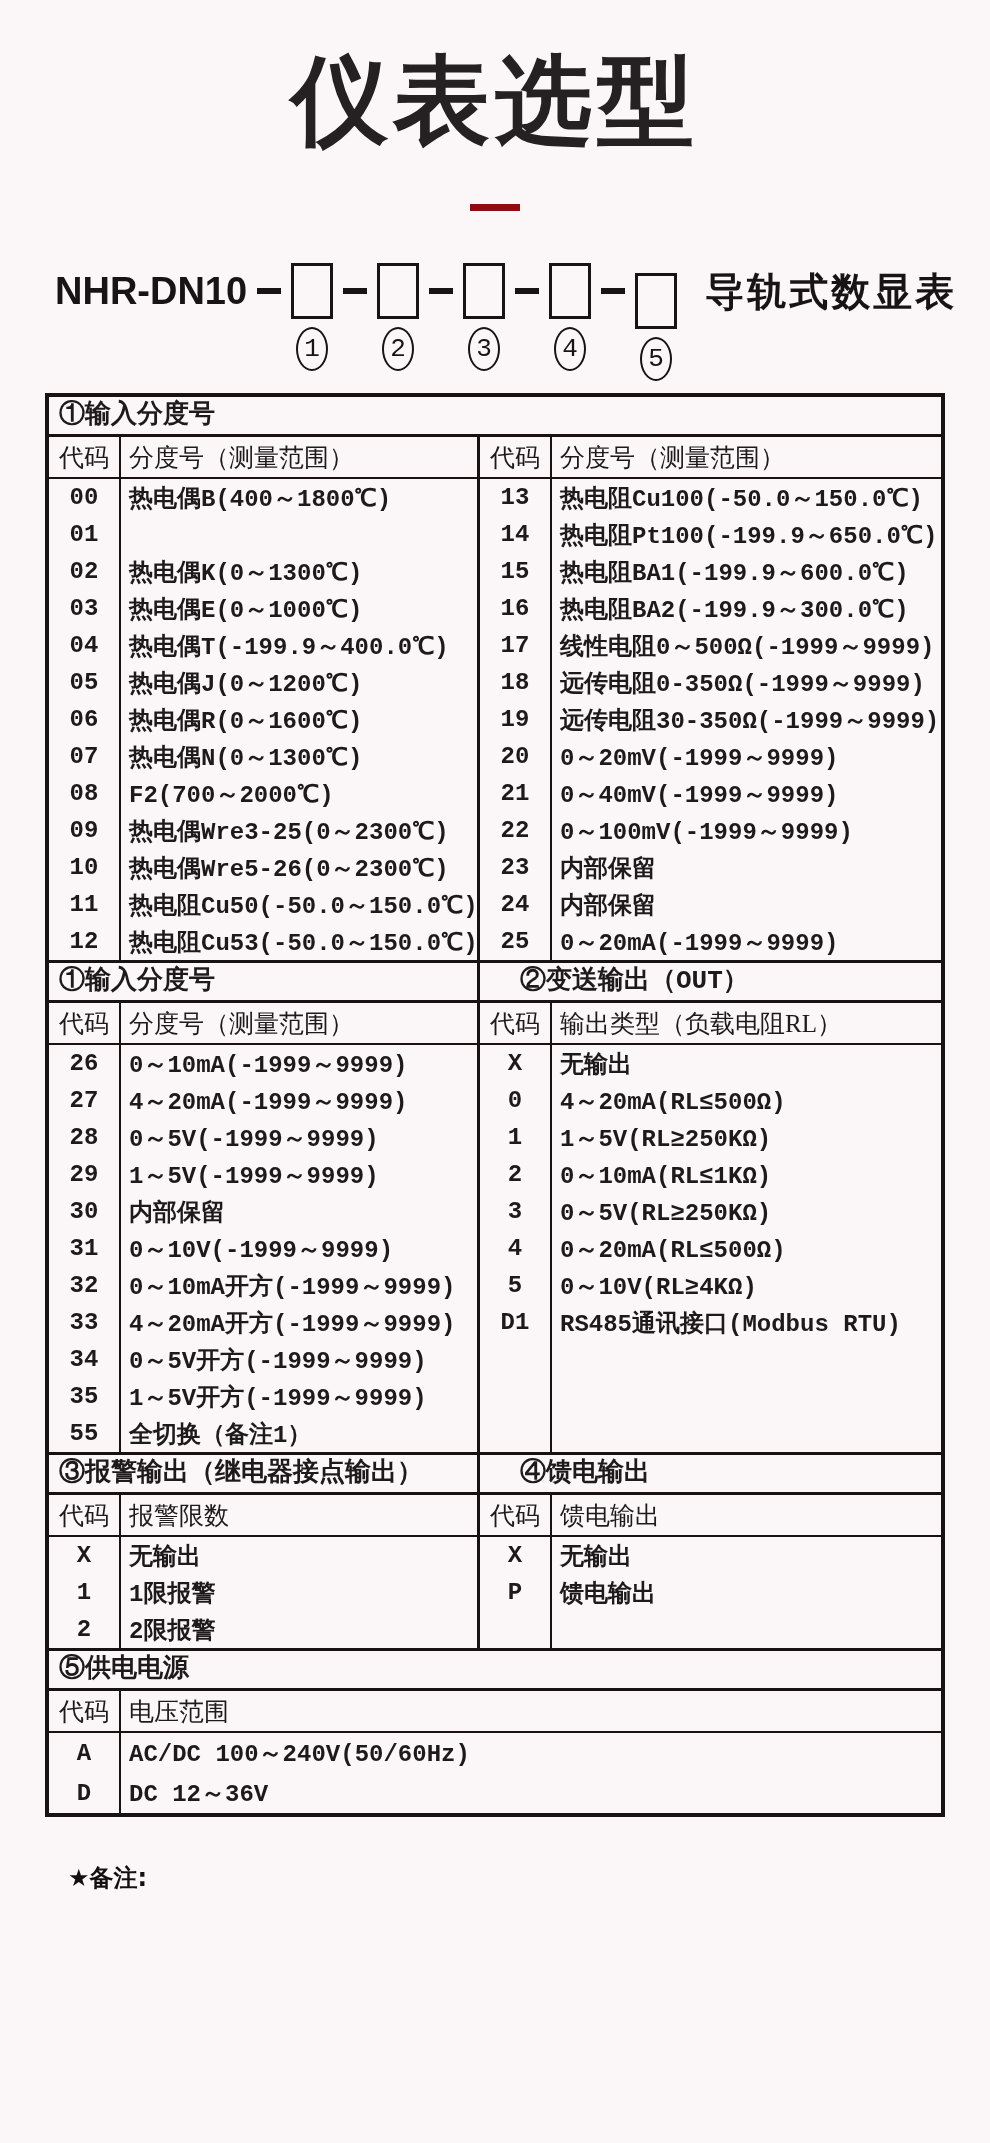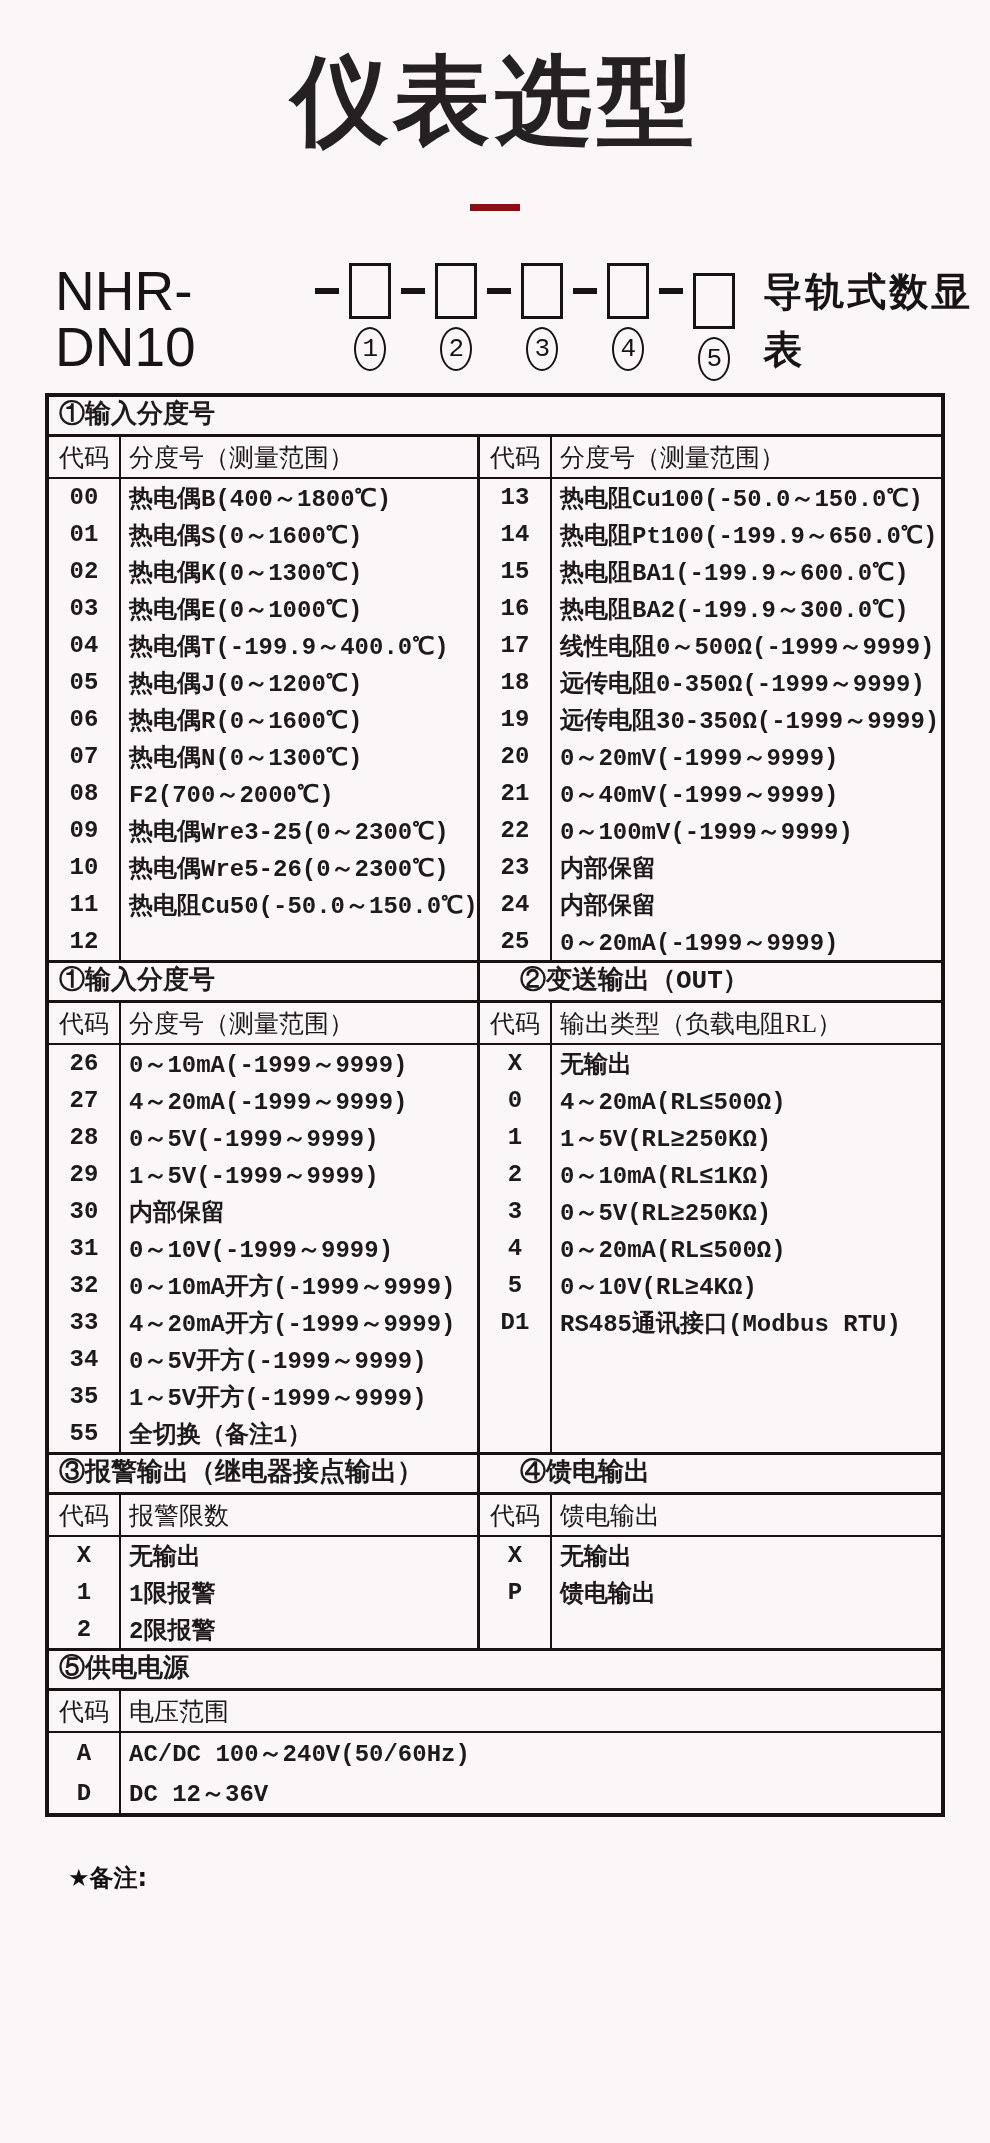--- a/index.html
+++ b/index.html
@@ -20,21 +20,21 @@
     width:50px;height:7px;background:#8e0d10;
     margin:55px auto 0 auto;
   }
   
   .model-line{
     display:flex;align-items:flex-start;
     margin:52px 0 0 55px;
   }
   .model-prefix{
     font-family:"Liberation Sans",sans-serif;
-    font-weight:400;font-size:55px;line-height:56px;
+    font-weight:700;font-size:38px;line-height:56px;
     letter-spacing:0px;color:#181314;
   }
   .mdash{
     width:24px;height:6px;background:#181314;
     margin:25px 10px 0 10px;flex:0 0 auto;
   }
   .slot{display:flex;flex-direction:column;align-items:center;flex:0 0 auto;}
   .slot-box{
     width:36px;height:50px;border:3px solid #181314;
     background:transparent;display:block;
@@ -139,21 +139,20 @@
           <span class="code">代码</span>
           <span class="desc">分度号（测量范围）</span>
         </div>
         <div class="rows">
             <div class="row">
             <span class="code">00</span>
             <span class="desc">热电偶B(400～1800℃)</span>
           </div>
             <div class="row">
             <span class="code">01</span>
-            <span class="desc">热电偶S(0～1600℃)</span>
           </div>
             <div class="row">
             <span class="code">02</span>
             <span class="desc">热电偶K(0～1300℃)</span>
           </div>
             <div class="row">
             <span class="code">03</span>
             <span class="desc">热电偶E(0～1000℃)</span>
           </div>
             <div class="row">
@@ -183,20 +182,21 @@
             <div class="row">
             <span class="code">10</span>
             <span class="desc">热电偶Wre5-26(0～2300℃)</span>
           </div>
             <div class="row">
             <span class="code">11</span>
             <span class="desc">热电阻Cu50(-50.0～150.0℃)</span>
           </div>
             <div class="row">
             <span class="code">12</span>
+            <span class="desc">热电阻Cu53(-50.0～150.0℃)</span>
           </div>
           </div>
         <div class="row filler">
           <span class="code"></span>
             <span class="desc"></span>
         </div>
       </div>
       <div class="half">
         <div class="subhead">
           <span class="code">代码</span>

